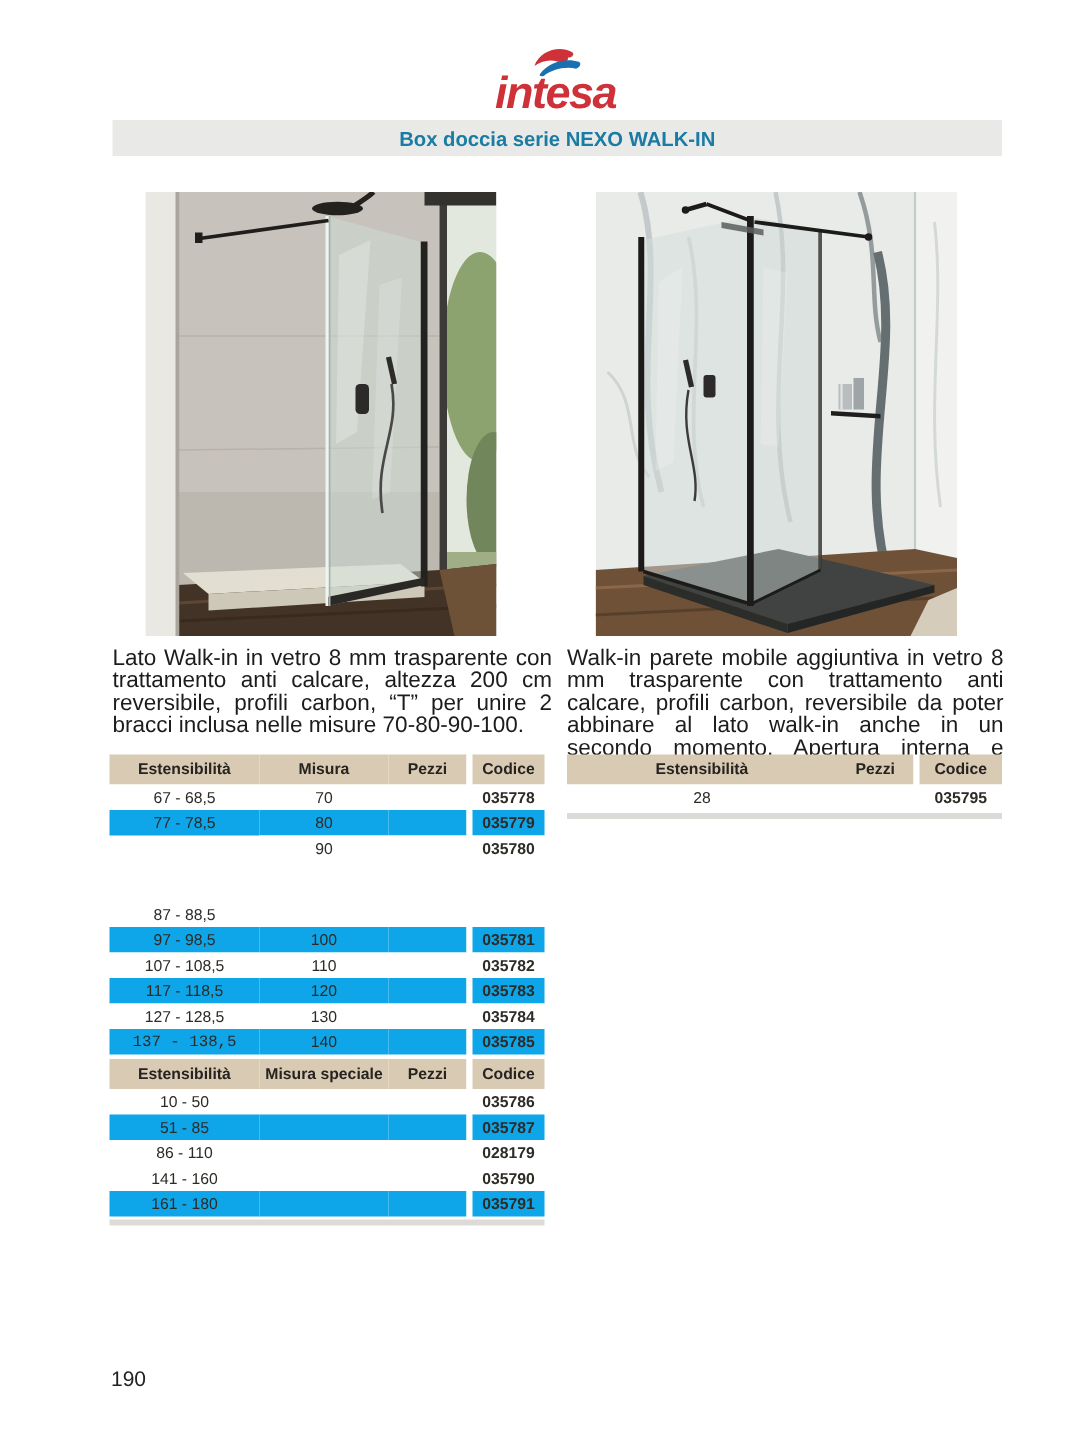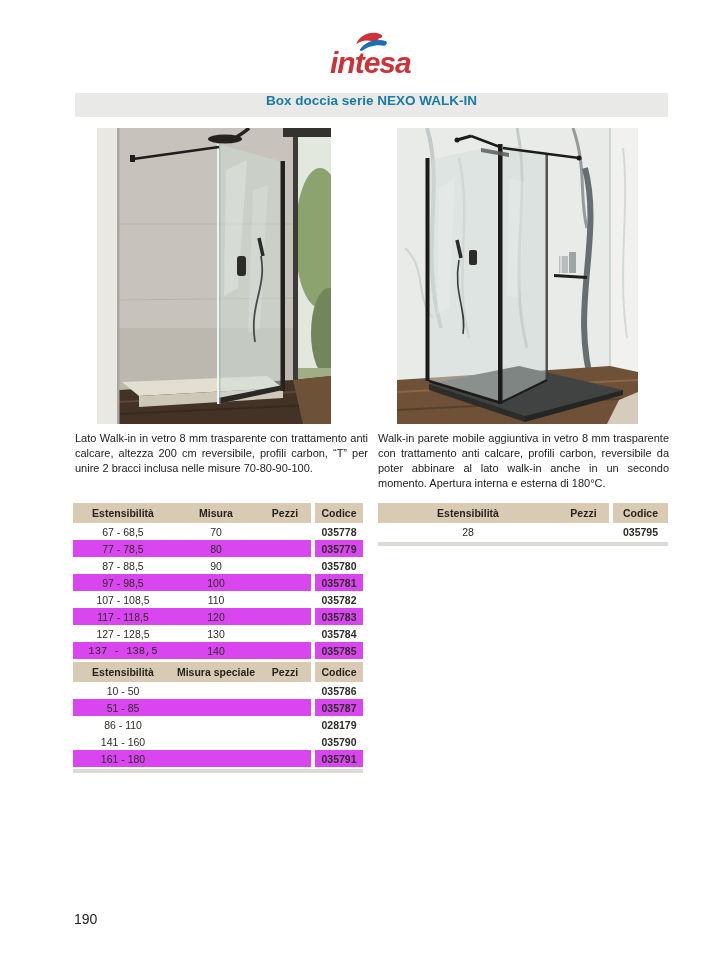--- a/index.html
+++ b/index.html
@@ -7,46 +7,46 @@
        font-family:"Liberation Sans", sans-serif;}
   .abs{position:absolute;}
 
   
   .logo-wrap{left:330px;top:30px;width:90px;height:52px;}
   .logo-mark{position:absolute;left:22px;top:0;width:40px;height:26px;}
   .logo-text{position:absolute;left:0;top:18px;font-size:30px;font-weight:bold;font-style:italic;
              color:#ce3238;letter-spacing:-1px;line-height:1;}
 
   
-  .title-bar{left:75px;top:93px;width:593px;height:24px;background:#e9e9e7;
-             display:flex;justify-content:center;}
+  .title-bar{left:75px;top:80px;width:593px;height:24px;background:#e9e9e7;
+             display:flex;align-items:center;justify-content:center;}
   .title-bar span{font-size:13.5px;font-weight:bold;color:#1a7ba3;}
 
   
   .photo{overflow:hidden;}
   .photo-left{left:97px;top:128px;width:234px;height:296px;}
   .photo-right{left:397px;top:128px;width:241px;height:296px;}
   .photo svg{display:block;}
 
   
-  .caption{font-size:11px;line-height:15px;color:#1d1c1b;text-align:justify;}
+  .caption{font-size:15px;line-height:15px;color:#1d1c1b;text-align:justify;}
   .caption-left{left:75px;top:431px;width:293px;}
   .caption-right{left:378px;top:431px;width:291px;}
 
   
   .tables-block{width:290px;}
   .tables-block::after{content:"";display:block;margin-top:2px;height:4px;background:#dcdbd8;}
   .tables-left{left:73px;top:503px;}
   .tables-right{left:378px;top:503px;}
   .dtable + .dtable{margin-top:3px;}
   .trow{display:flex;}
   .tcell{display:flex;align-items:center;justify-content:center;height:17px;
          font-size:10.5px;color:#2e2b27;background:#ffffff;}
   .thdr .tcell{height:20px;background:#d9cbb3;font-weight:bold;color:#262320;}
-  .todd .tcell{background:#d946ef;}
+  .todd .tcell{background:#0ea5e9;}
   .tgap{width:4px;background:#ffffff;}
   .tcode{flex:1;font-weight:bold;}
 
   .page-number{left:74px;top:911px;font-size:14px;color:#222222;}
 </style>
 </head>
 <body>
 
 <div class="abs logo-wrap">
   <svg class="logo-mark" viewBox="0 0 40 28">
@@ -182,21 +182,21 @@
         <div class="tcell tcode">035778</div>
       </div>
       <div class="trow todd">
         <div class="tcell" style="width: 100px;">77 - 78,5</div>
         <div class="tcell" style="width: 86px;">80</div>
         <div class="tcell" style="width: 52px;"></div>
         <div class="tgap"></div>
         <div class="tcell tcode">035779</div>
       </div>
       <div class="trow teven">
-        <div class="tcell" style="width: 100px;">87 - 88,5</div>
+        <div class="tcell" style="width: 100px; margin-top: 44px;">87 - 88,5</div>
         <div class="tcell" style="width: 86px;">90</div>
         <div class="tcell" style="width: 52px;"></div>
         <div class="tgap"></div>
         <div class="tcell tcode">035780</div>
       </div>
       <div class="trow todd">
         <div class="tcell" style="width: 100px;">97 - 98,5</div>
         <div class="tcell" style="width: 86px;">100</div>
         <div class="tcell" style="width: 52px;"></div>
         <div class="tgap"></div>

